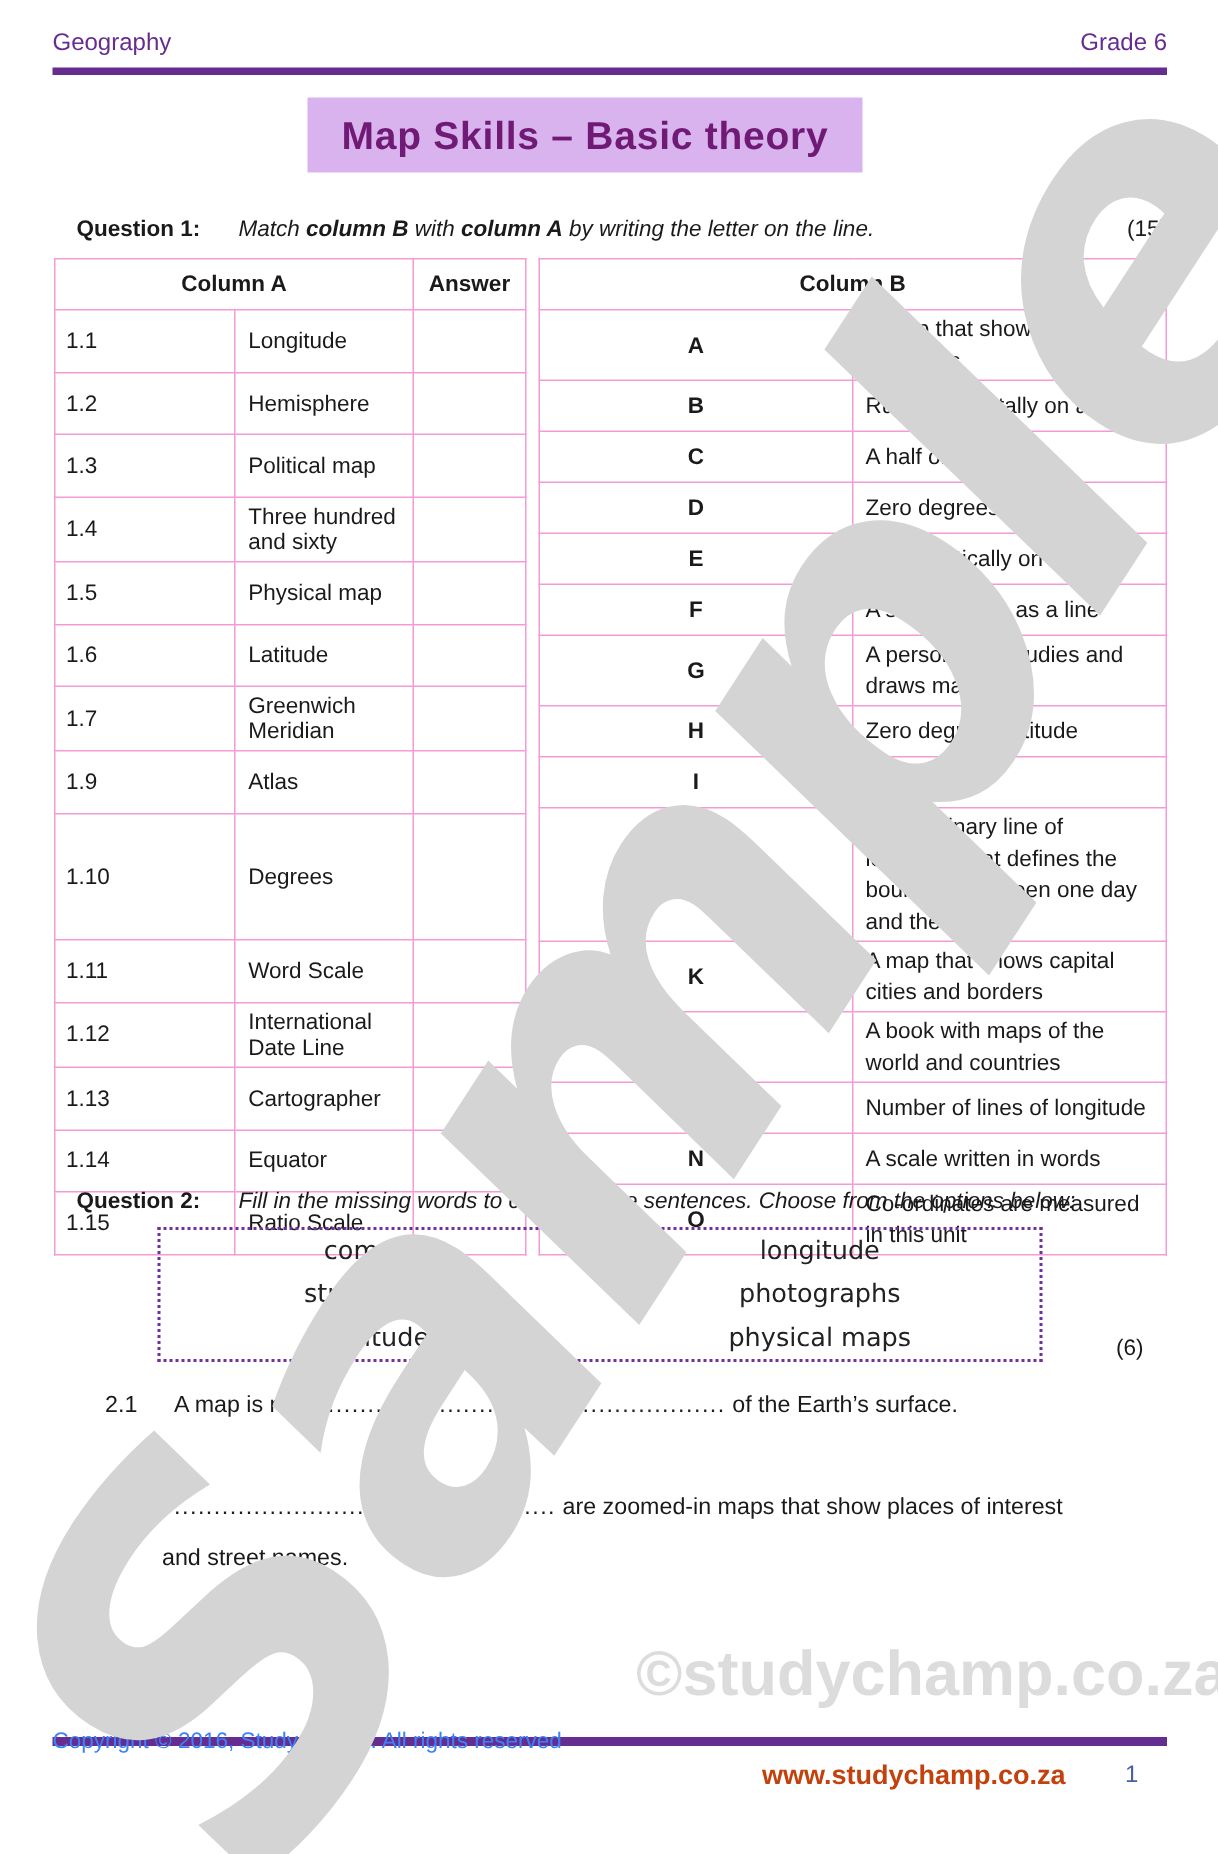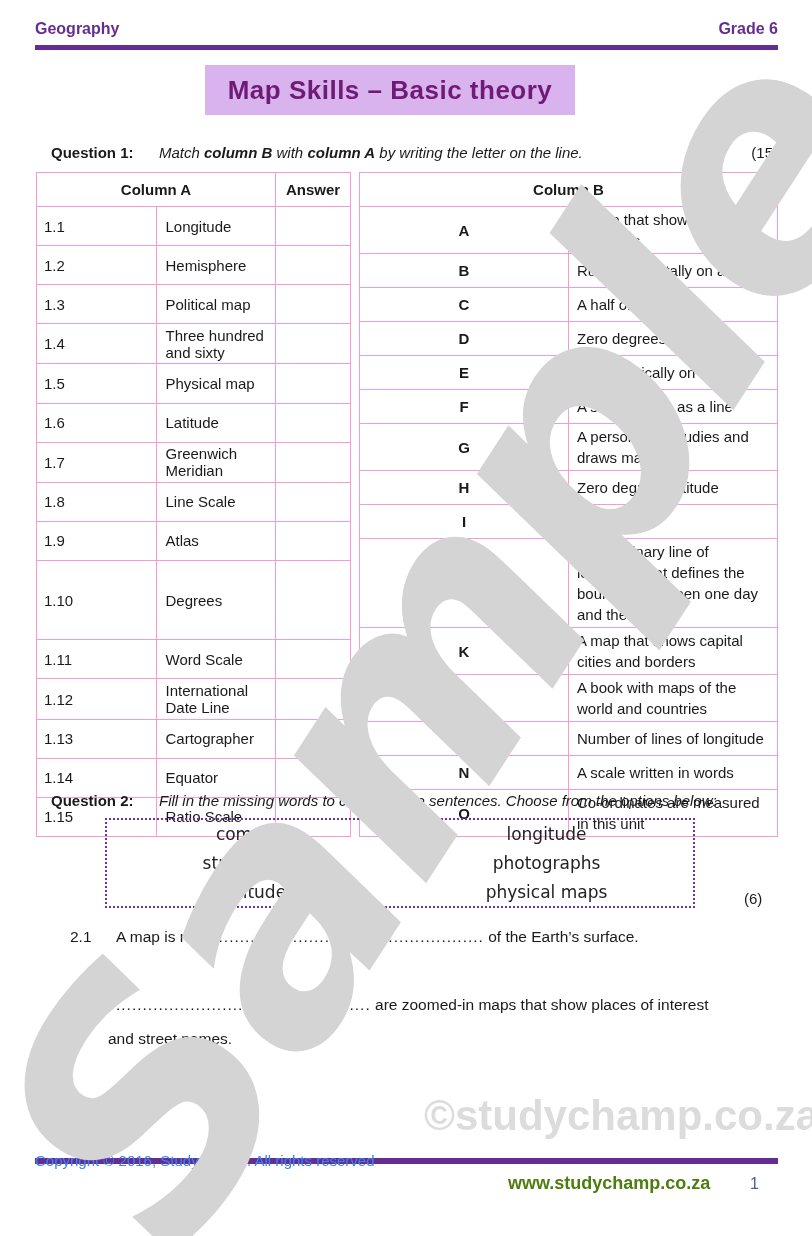--- a/index.html
+++ b/index.html
@@ -4,21 +4,21 @@
 <style>
   * { margin:0; padding:0; box-sizing:border-box; }
   body { background:#ffffff; }
   .page {
     position:relative; width:812px; height:1236px; background:#ffffff;
     font-family:"Liberation Sans", sans-serif; color:#1a1a1a; overflow:hidden;
   }
   
   .top-header { position:absolute; left:35px; top:20px; width:743px;
     display:flex; justify-content:space-between; color:#662d91;
-    font-weight:bold; font-size:16px; }
+    font-weight:normal; font-size:16px; }
   .top-rule { position:absolute; left:35px; top:45px; width:743px; height:5px; background:#662d91; }
   .title-banner { position:absolute; left:205px; top:65px; width:370px; height:50px;
     background:#d9b3ee; color:#701a75; font-size:26px; font-weight:bold;
     display:flex; align-items:center; justify-content:center; letter-spacing:0.5px; }
   
   .q-line { position:absolute; left:35px; width:743px; font-size:15px; }
   .q1-line { top:144px; } .q2-line { top:792px; }
   .q-label { font-weight:bold; display:inline-block; width:108px;margin-left:16px; }
   .q-instr { font-style:italic; }
   .q-instr .b { font-weight:bold; }
@@ -52,21 +52,21 @@
   .site-watermark { position:absolute; left:424px; top:1092px; font-size:42px;
     font-weight:bold; color:#dcdcdc; white-space:nowrap; z-index:30; }
   .sample-watermark { position:absolute; left:445px; top:645px;
     transform:translate(-50%,-50%) rotate(-57deg);
     font-size:330px; font-weight:bold; font-style:italic; letter-spacing:-8px;
     color:#d4d4d4; font-family:"DejaVu Sans", sans-serif; white-space:nowrap;
     z-index:40; pointer-events:none; }
   
   .footer-rule { position:absolute; left:35px; top:1158px; width:743px; height:6px; background:#662d91; }
   .footer-copyright { position:absolute; left:35px; top:1152px; font-size:15px; color:#3b82f6; }
-  .footer-site { position:absolute; left:508px; top:1173px; font-size:18px; font-weight:bold; color:#4d7c0f; }
+  .footer-site { position:absolute; left:508px; top:1173px; font-size:18px; font-weight:bold; color:#c2410c; }
   .footer-page { position:absolute; left:750px; top:1175px; font-size:16px; color:#4a5f9e; }
 </style>
 </head>
 <body>
 
 <div class="page">
 
   <div class="top-header">
     <span>Geography</span>
     <span>Grade 6</span>
@@ -118,25 +118,20 @@
             <td class="col-num">1.6</td>
             <td class="col-term">Latitude</td>
             <td class="col-ans"></td>
           </tr>
           <tr>
             <td class="col-num">1.7</td>
             <td class="col-term">Greenwich Meridian</td>
             <td class="col-ans"></td>
           </tr>
           <tr>
-            <td class="col-num">1.8</td>
-            <td class="col-term">Line Scale</td>
-            <td class="col-ans"></td>
-          </tr>
-          <tr>
             <td class="col-num">1.9</td>
             <td class="col-term">Atlas</td>
             <td class="col-ans"></td>
           </tr>
           <tr class="tall">
             <td class="col-num">1.10</td>
             <td class="col-term">Degrees</td>
             <td class="col-ans"></td>
           </tr>
           <tr>

